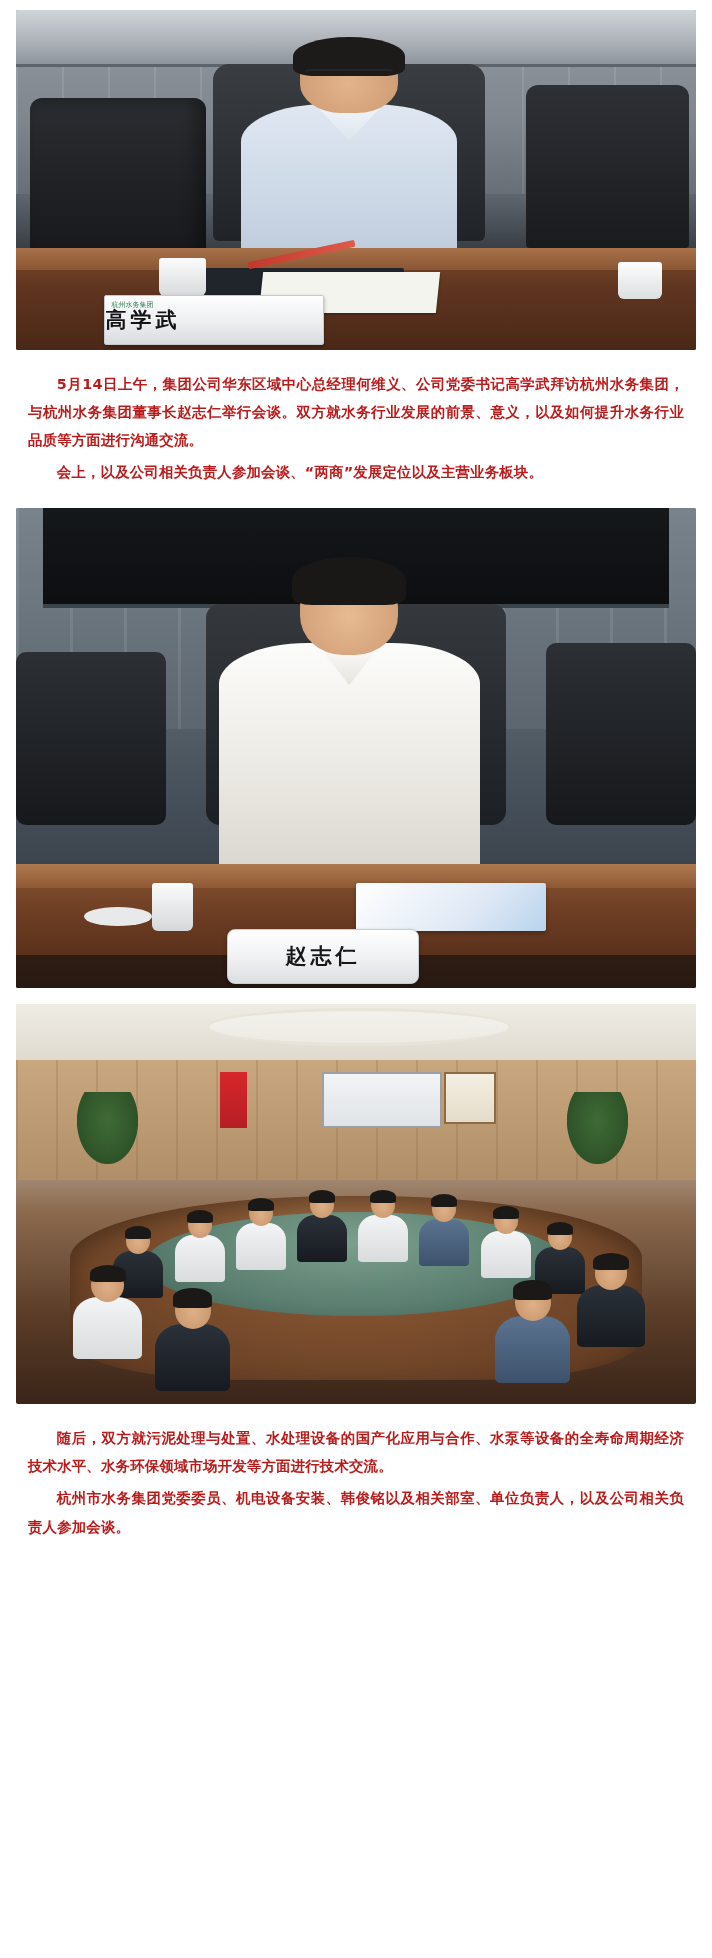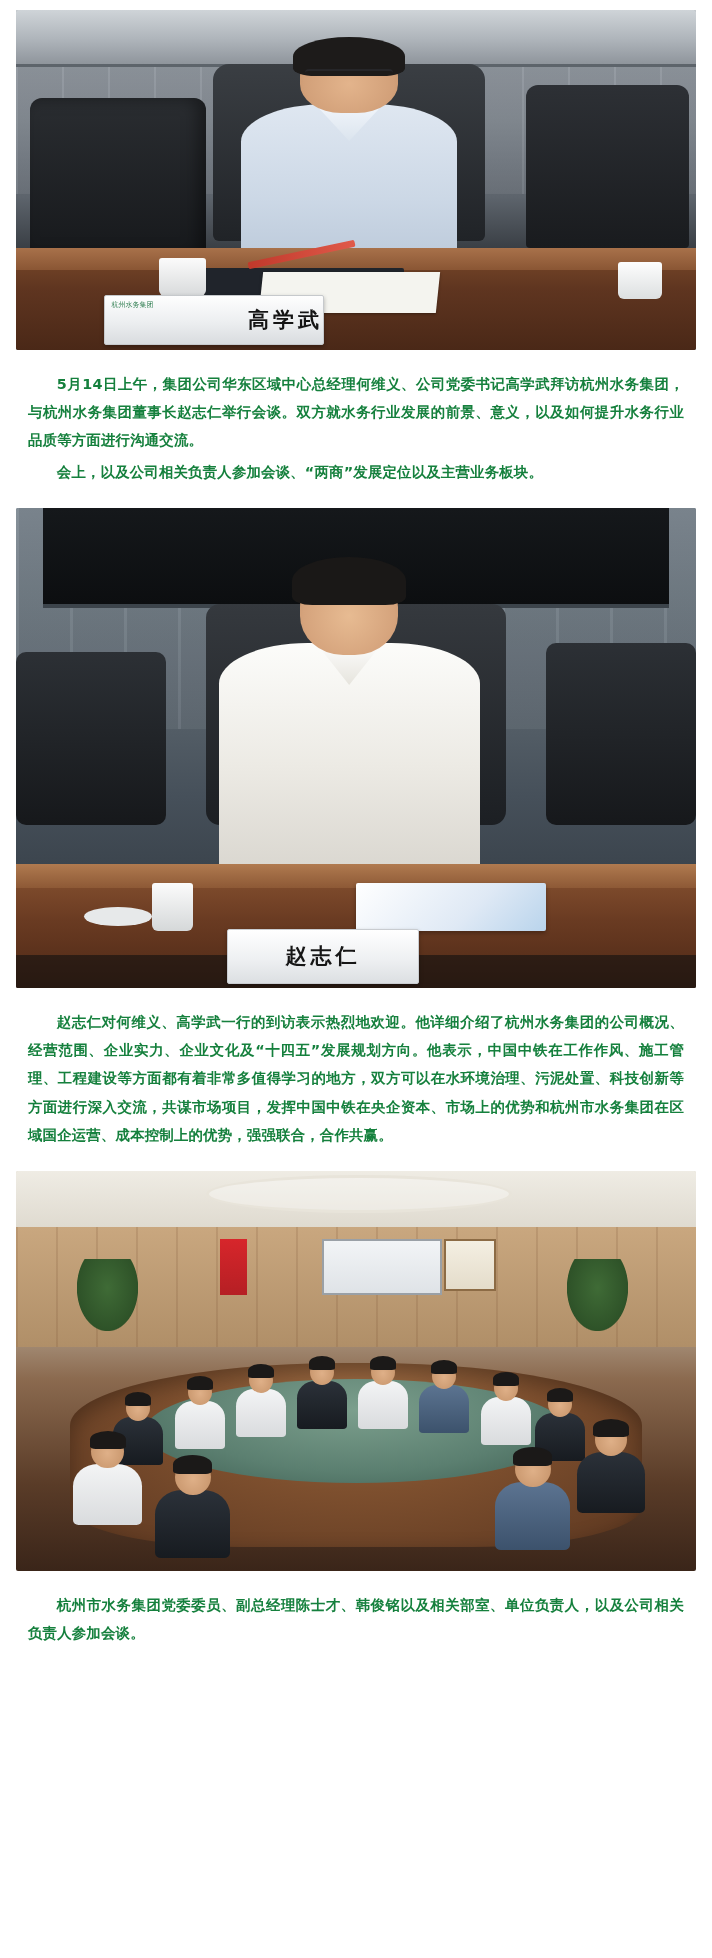--- a/index.html
+++ b/index.html
@@ -122,21 +122,21 @@
   .p1-cup2 {
     position: absolute; right: 5%; bottom: 15%; width: 6.5%; height: 11%;
     background: linear-gradient(180deg, #fdfdfd, #dcdfe0);
     border-radius: 3px 3px 6px 6px;
   }
   .p1-nameplate {
     position: absolute; left: 13%; bottom: 1.5%; width: 32%; height: 14%;
     background: linear-gradient(180deg, #fefefe 0%, #eceef0 55%, #d9dcdf 100%);
     border: 1px solid #c6c9cc;
     border-radius: 2px;
-    display: flex; align-items: center; justify-content: flex-end;
+    display: flex; align-items: center; justify-content: flex-start;
     box-shadow: 0 2px 4px rgba(0,0,0,0.3);
   }
   .p1-nameplate .np-text {
     font-family: "DejaVu Sans", sans-serif;
     font-size: 21px; font-weight: 700; color: #141414; letter-spacing: 4px;
   }
   .p1-nplogo {
     position: absolute; left: 6px; top: 4px; font-size: 7px; color: #2e7d4f;
     letter-spacing: 0;
   }
@@ -179,21 +179,21 @@
     position: absolute; left: 50%; bottom: 12%; width: 28%; height: 10%;
     background: linear-gradient(135deg,#ffffff 0%, #dfe9f5 60%, #b9d4ec 100%);
     border-radius: 2px; box-shadow: 0 2px 4px rgba(0,0,0,0.3);
   }
   .p2-cup { position: absolute; left: 20%; bottom: 12%; width: 6%; height: 10%;
     background: linear-gradient(180deg,#fbfbfb,#d5d8d9); border-radius: 3px 3px 6px 6px; }
   .p2-plate { position: absolute; left: 10%; bottom: 13%; width: 10%; height: 4%; background: #e7e9ea; border-radius: 50%; }
   .p2-nameplate {
     position: absolute; left: 31%; bottom: 1%; width: 28%; height: 11%;
     background: linear-gradient(180deg,#ffffff 0%, #eef0f2 55%, #dcdfe2 100%);
-    border: 1px solid #c9ccd0; border-radius: 2px;
+    border: 1px solid #c9ccd0; border-radius: 8px;
     display: flex; align-items: center; justify-content: center;
     box-shadow: 0 2px 4px rgba(0,0,0,0.28);
   }
   .p2-nameplate .np-text {
     font-family: "DejaVu Sans", sans-serif;
     font-size: 21px; font-weight: 700; color: #161616; letter-spacing: 4px;
   }
   .p2-dark { position: absolute; left: 0; bottom: 0; width: 100%; height: 7%; background: rgba(10,12,14,0.55); }
 
   
@@ -243,21 +243,21 @@
   .p3-person .hr { position:absolute; left:26%; top:-4%; width:48%; height:20%; background:#1b1918; border-radius:50% 50% 16% 16%; }
   .p3-person .b { position:absolute; left:4%; top:33%; width:92%; height:70%; border-radius: 36% 36% 8% 8%; }
   .p3-b-white { background: linear-gradient(180deg,#f3f4f5,#d9dbdd); }
   .p3-b-dark  { background: linear-gradient(180deg,#2b3139,#171b20); }
   .p3-b-blue  { background: linear-gradient(180deg,#5c7491,#3c526c); }
 
   
   .para {
     font-size: 14.4px;
     line-height: 1.95;
-    color: #15803d;
+    color: #b91c1c;
     letter-spacing: 0.2px;
     text-align: justify;
     text-justify: inter-ideograph;
     text-indent: 2em;
     margin: 0 0 4px 0;
     font-weight: 700;
     font-family: "DejaVu Sans", "Liberation Sans", sans-serif;
   }
   .textblock { padding: 10px 12px 12px 12px; }
   .block-gap { height: 6px; }
@@ -321,23 +321,20 @@
       </div>
       <div class="p2-plate"></div>
       <div class="p2-cup"></div>
       <div class="p2-folder"></div>
       <div class="p2-dark"></div>
       <div class="p2-nameplate">
         <span class="np-text">赵志仁</span>
       </div>
     </div>
 
-    <div class="textblock">
-      <p class="para">赵志仁对何维义、高学武一行的到访表示热烈地欢迎。他详细介绍了杭州水务集团的公司概况、经营范围、企业实力、企业文化及“十四五”发展规划方向。他表示，中国中铁在工作作风、施工管理、工程建设等方面都有着非常多值得学习的地方，双方可以在水环境治理、污泥处置、科技创新等方面进行深入交流，共谋市场项目，发挥中国中铁在央企资本、市场上的优势和杭州市水务集团在区域国企运营、成本控制上的优势，强强联合，合作共赢。</p>
-    </div>
 
     <div class="block-gap"></div>
 
     <div class="photo photo-3">
       <div class="p3-bg"></div>
       <div class="p3-ceiling"></div>
       <div class="p3-ceil-ring"></div>
       <div class="p3-wall"></div>
       <div class="p3-flag"></div>
       <div class="p3-screen"></div>
@@ -403,17 +400,18 @@
           <div class="hr"></div>
         </div>
       <div class="p3-person" style="left:82%;  top:63%; width:11%; height:22%;">
           <div class="b p3-b-dark"></div>
           <div class="h"></div>
           <div class="hr"></div>
         </div>
     </div>
 
     <div class="textblock">
-      <p class="para">杭州市水务集团党委委员、副总经理陈士才、韩俊铭以及相关部室、单位负责人，以及公司相关负责人参加会谈。</p>
+      <p class="para">随后，双方就污泥处理与处置、水处理设备的国产化应用与合作、水泵等设备的全寿命周期经济技术水平、水务环保领域市场开发等方面进行技术交流。</p>
+      <p class="para">杭州市水务集团党委委员、机电设备安装、韩俊铭以及相关部室、单位负责人，以及公司相关负责人参加会谈。</p>
     </div>
 
   </div>
 </div>
 
 </body></html>

